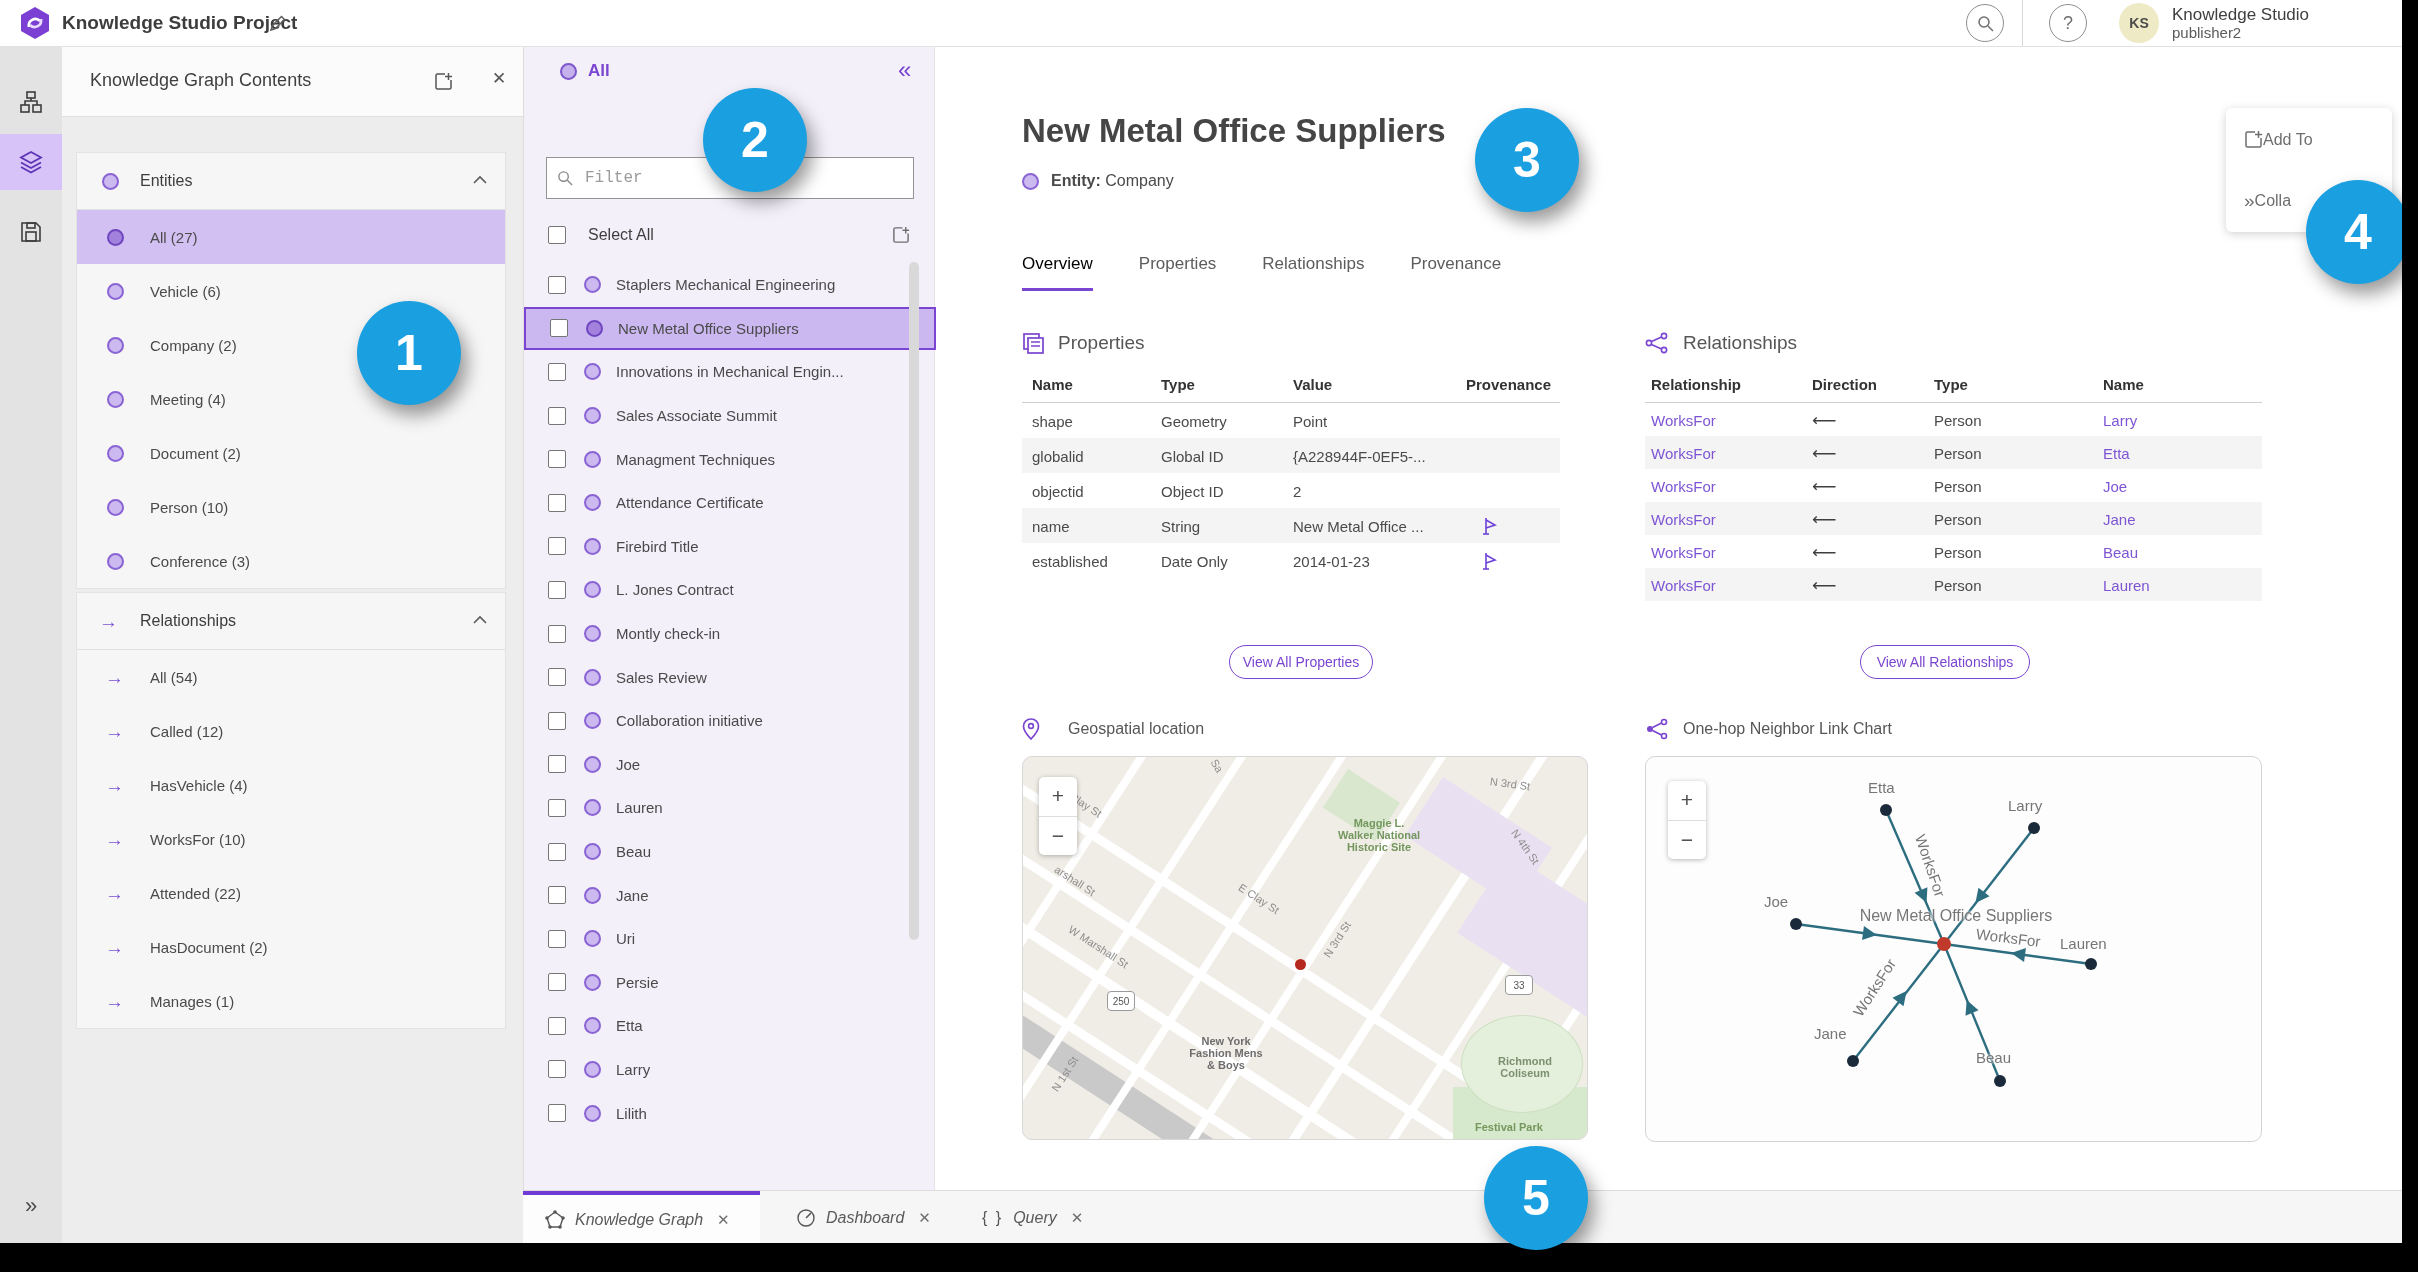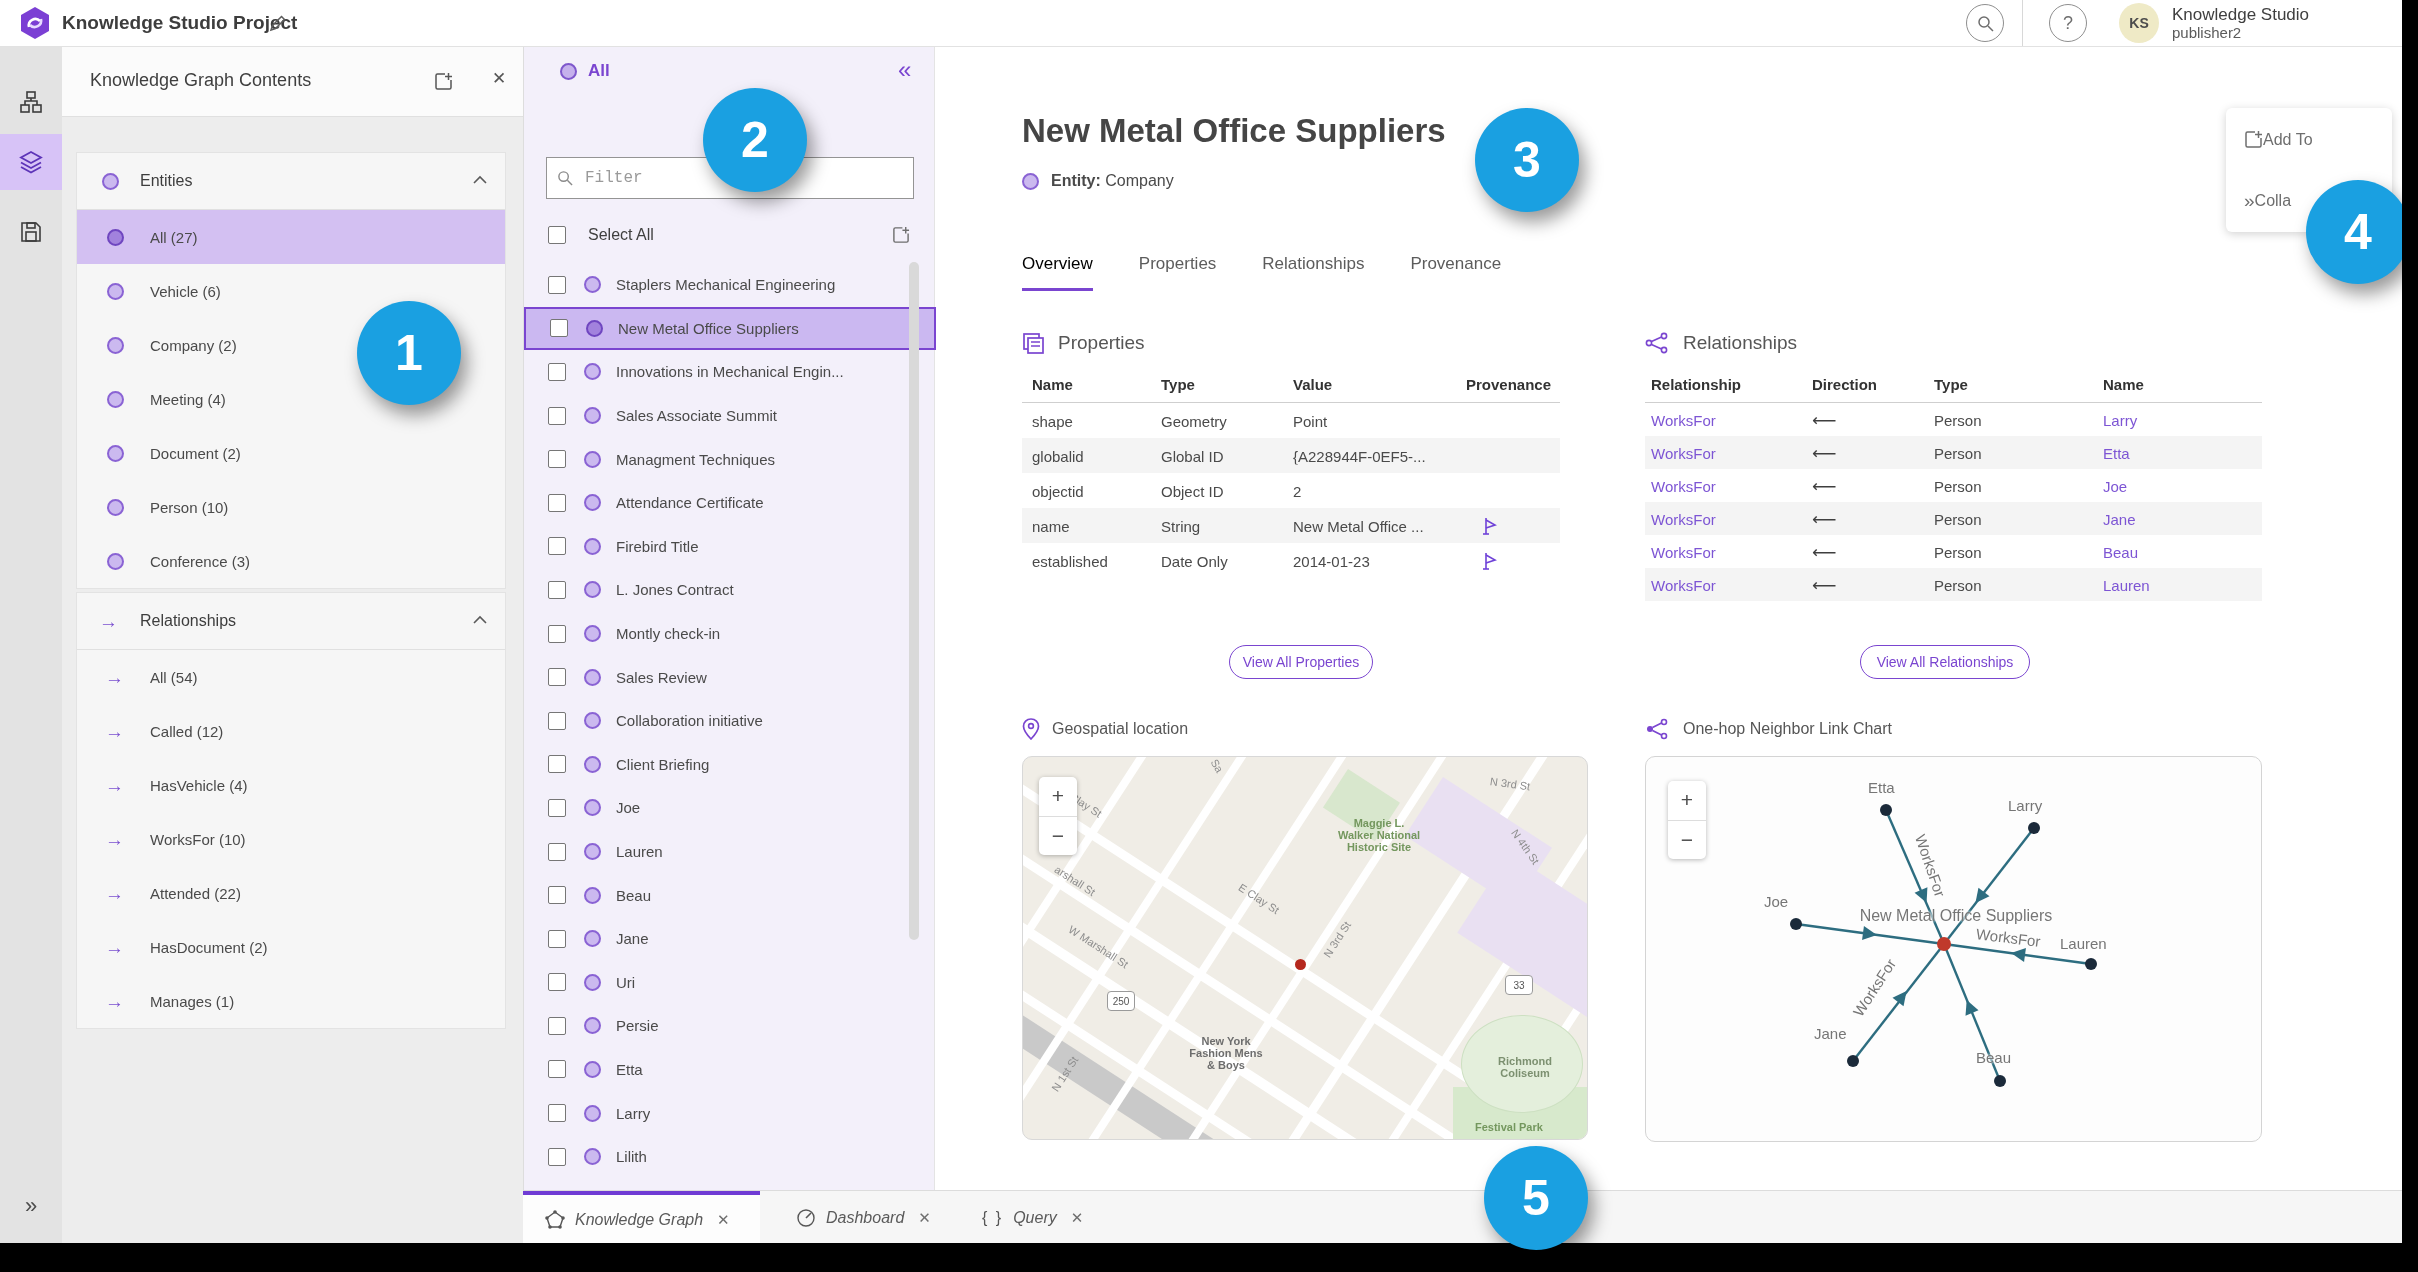--- a/index.html
+++ b/index.html
@@ -370,25 +370,20 @@
           <span class="ecircle"></span>
           <span class="llabel ellip">Sales Review</span>
         </div>
 
         <div class="l-row">
           <span class="cb"></span>
           <span class="ecircle"></span>
           <span class="llabel ellip">Collaboration initiative</span>
         </div>
 
-        <div class="l-row">
-          <span class="cb"></span>
-          <span class="ecircle"></span>
-          <span class="llabel ellip">Client Briefing</span>
-        </div>
 
         <div class="l-row">
           <span class="cb"></span>
           <span class="ecircle"></span>
           <span class="llabel ellip">Joe</span>
         </div>
 
         <div class="l-row">
           <span class="cb"></span>
           <span class="ecircle"></span>
@@ -567,21 +562,21 @@
           <div class="trow">
             <span class="tcell rl-c1 plink">WorksFor</span>
             <span class="tcell rl-c2 dir-arrow">⟵</span>
             <span class="tcell rl-c3">Person</span>
             <span class="tcell rl-c4 plink">Lauren</span>
           </div>
         </div>
     </div>
     <button class="view-btn" style="left:924px;top:599px;width:170px;">View All Relationships</button>
 
-    <div class="sec-head" style="left:86px;top:672px;font-size:16px;gap:12px;">
+    <div class="sec-head" style="left:86px;top:672px;font-size:16px;gap:28px;">
       <svg width="18" height="22" viewBox="0 0 18 22">
         <path d="M9 1 C4.6 1 1.5 4.2 1.5 8.2 C1.5 13 9 21 9 21 C9 21 16.5 13 16.5 8.2 C16.5 4.2 13.4 1 9 1 Z" stroke="#7a45d0" stroke-width="1.7" fill="none"></path>
         <circle cx="9" cy="8" r="2.4" stroke="#7a45d0" stroke-width="1.6" fill="none"></circle>
       </svg>
       <span>Geospatial location</span>
     </div>
 
     <div class="abs map-box">
 
       <div class="road" style="left:-150px;top:-70px;width:1000px;height:9px;transform:rotate(33deg);"></div>

